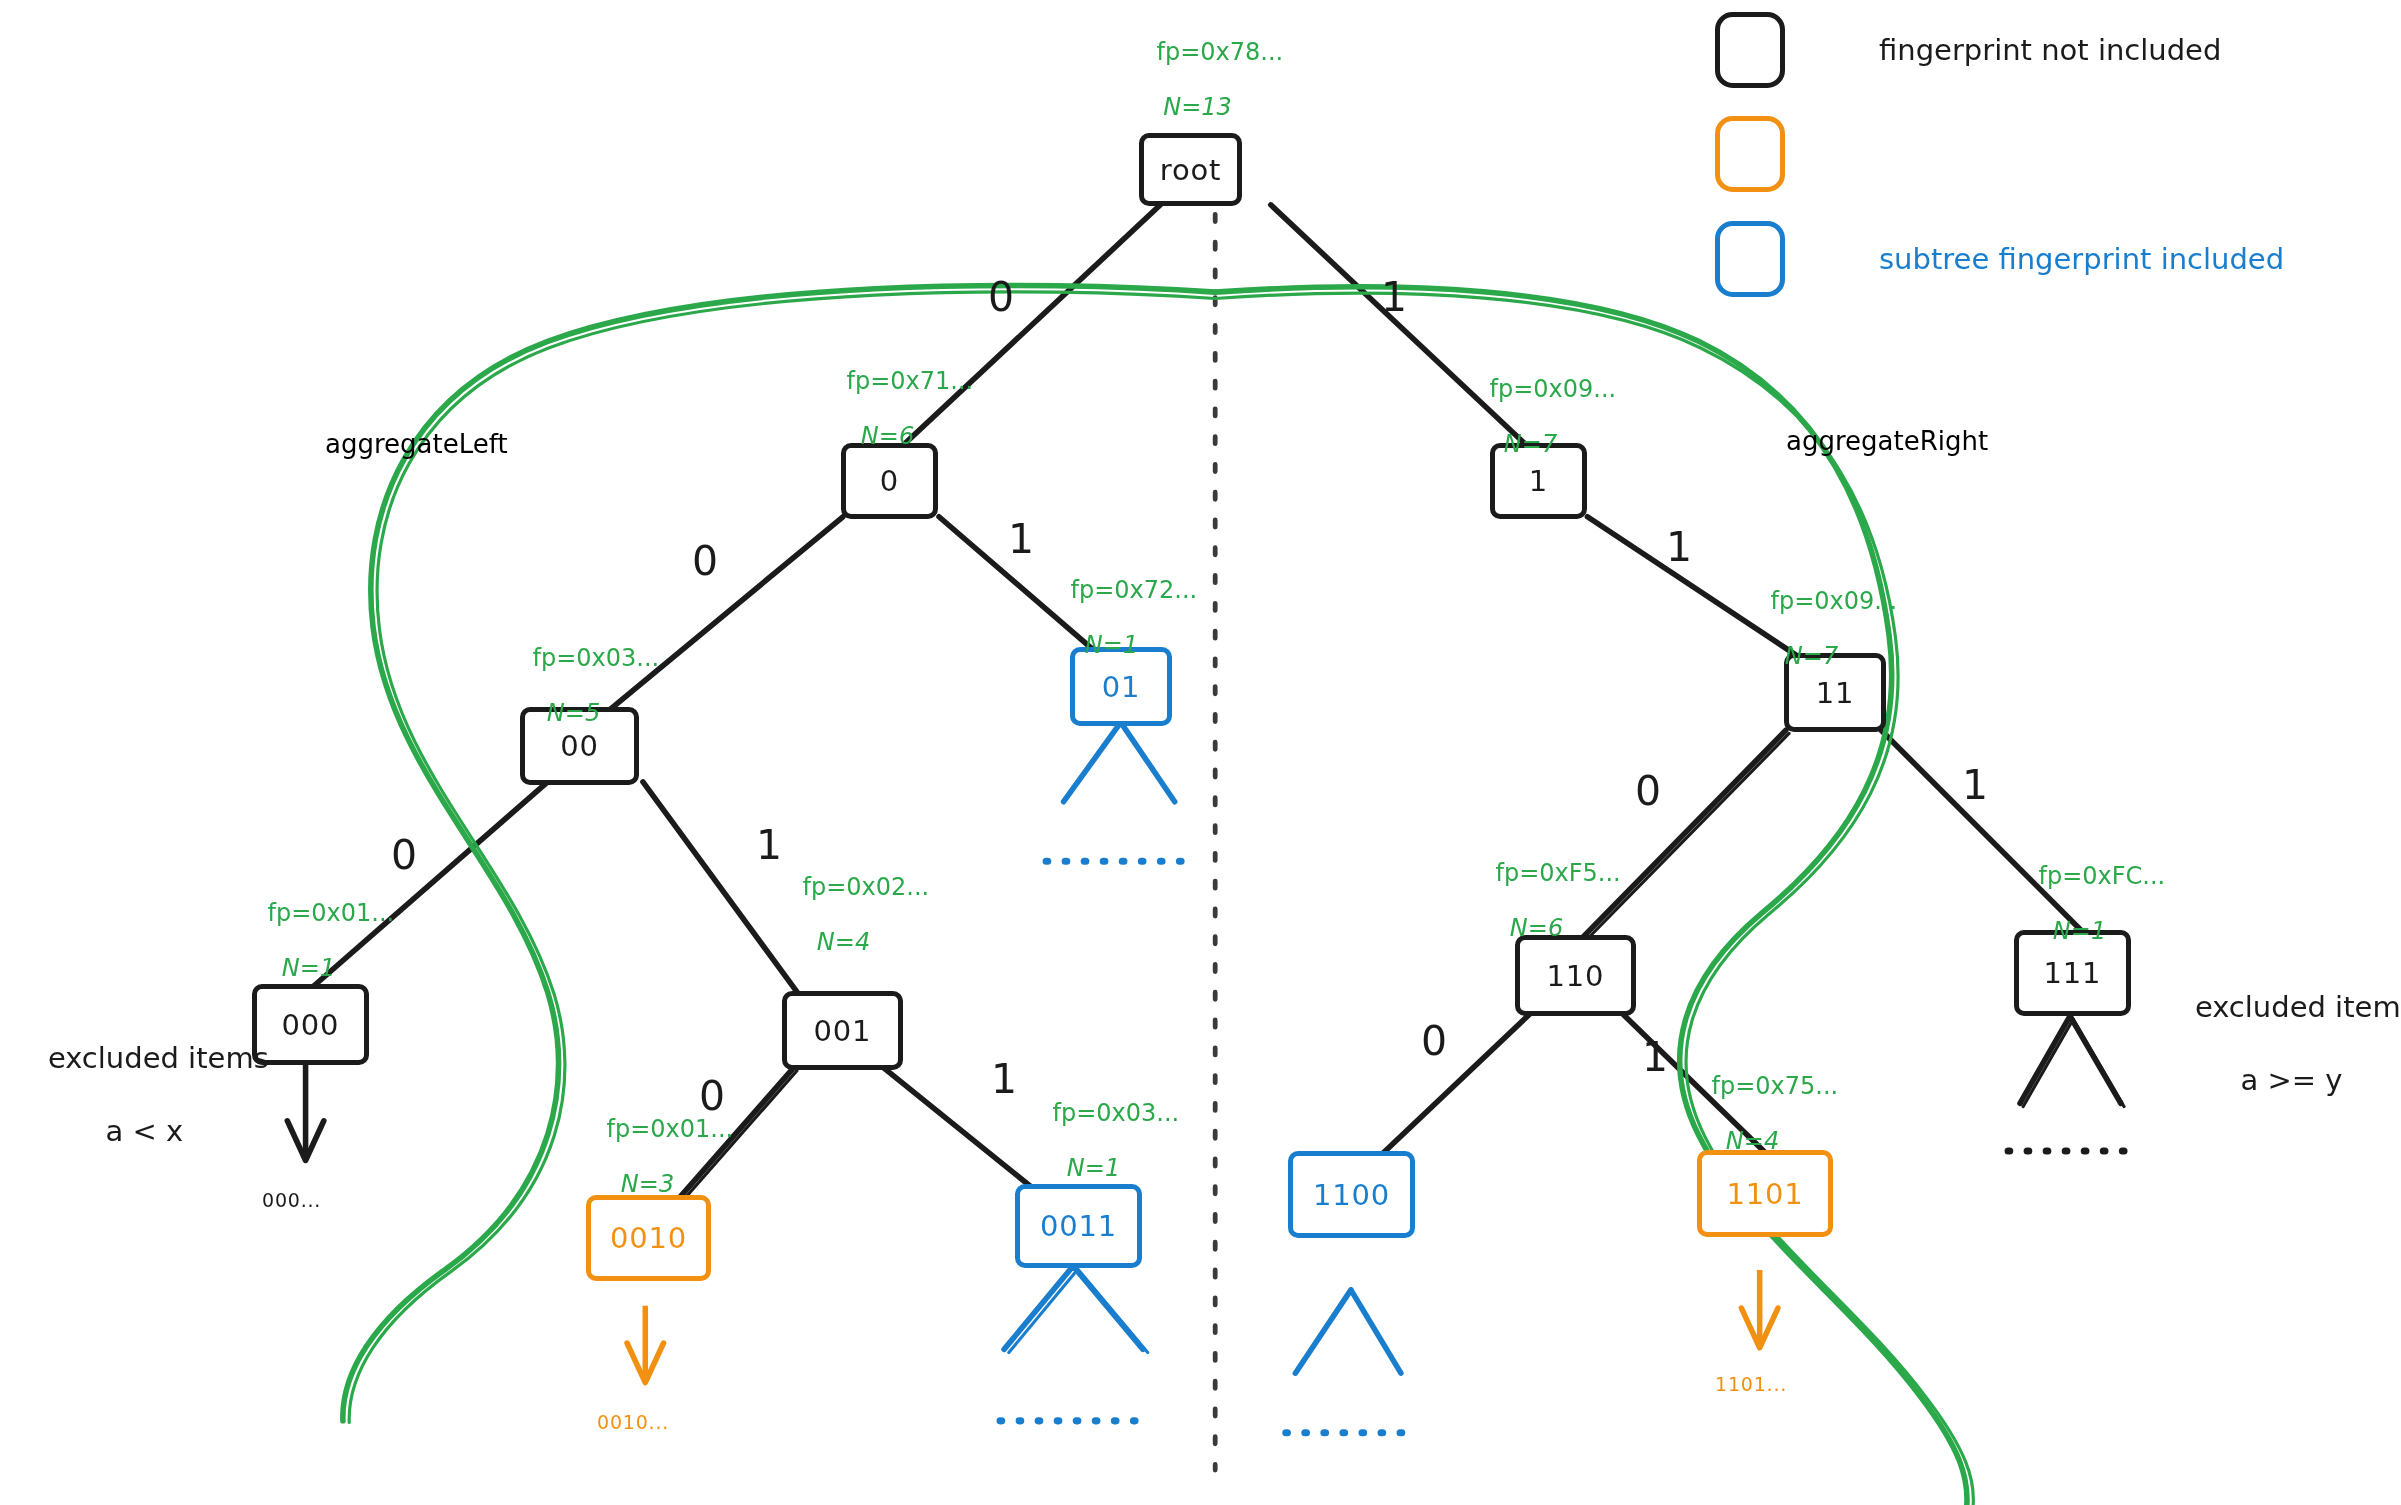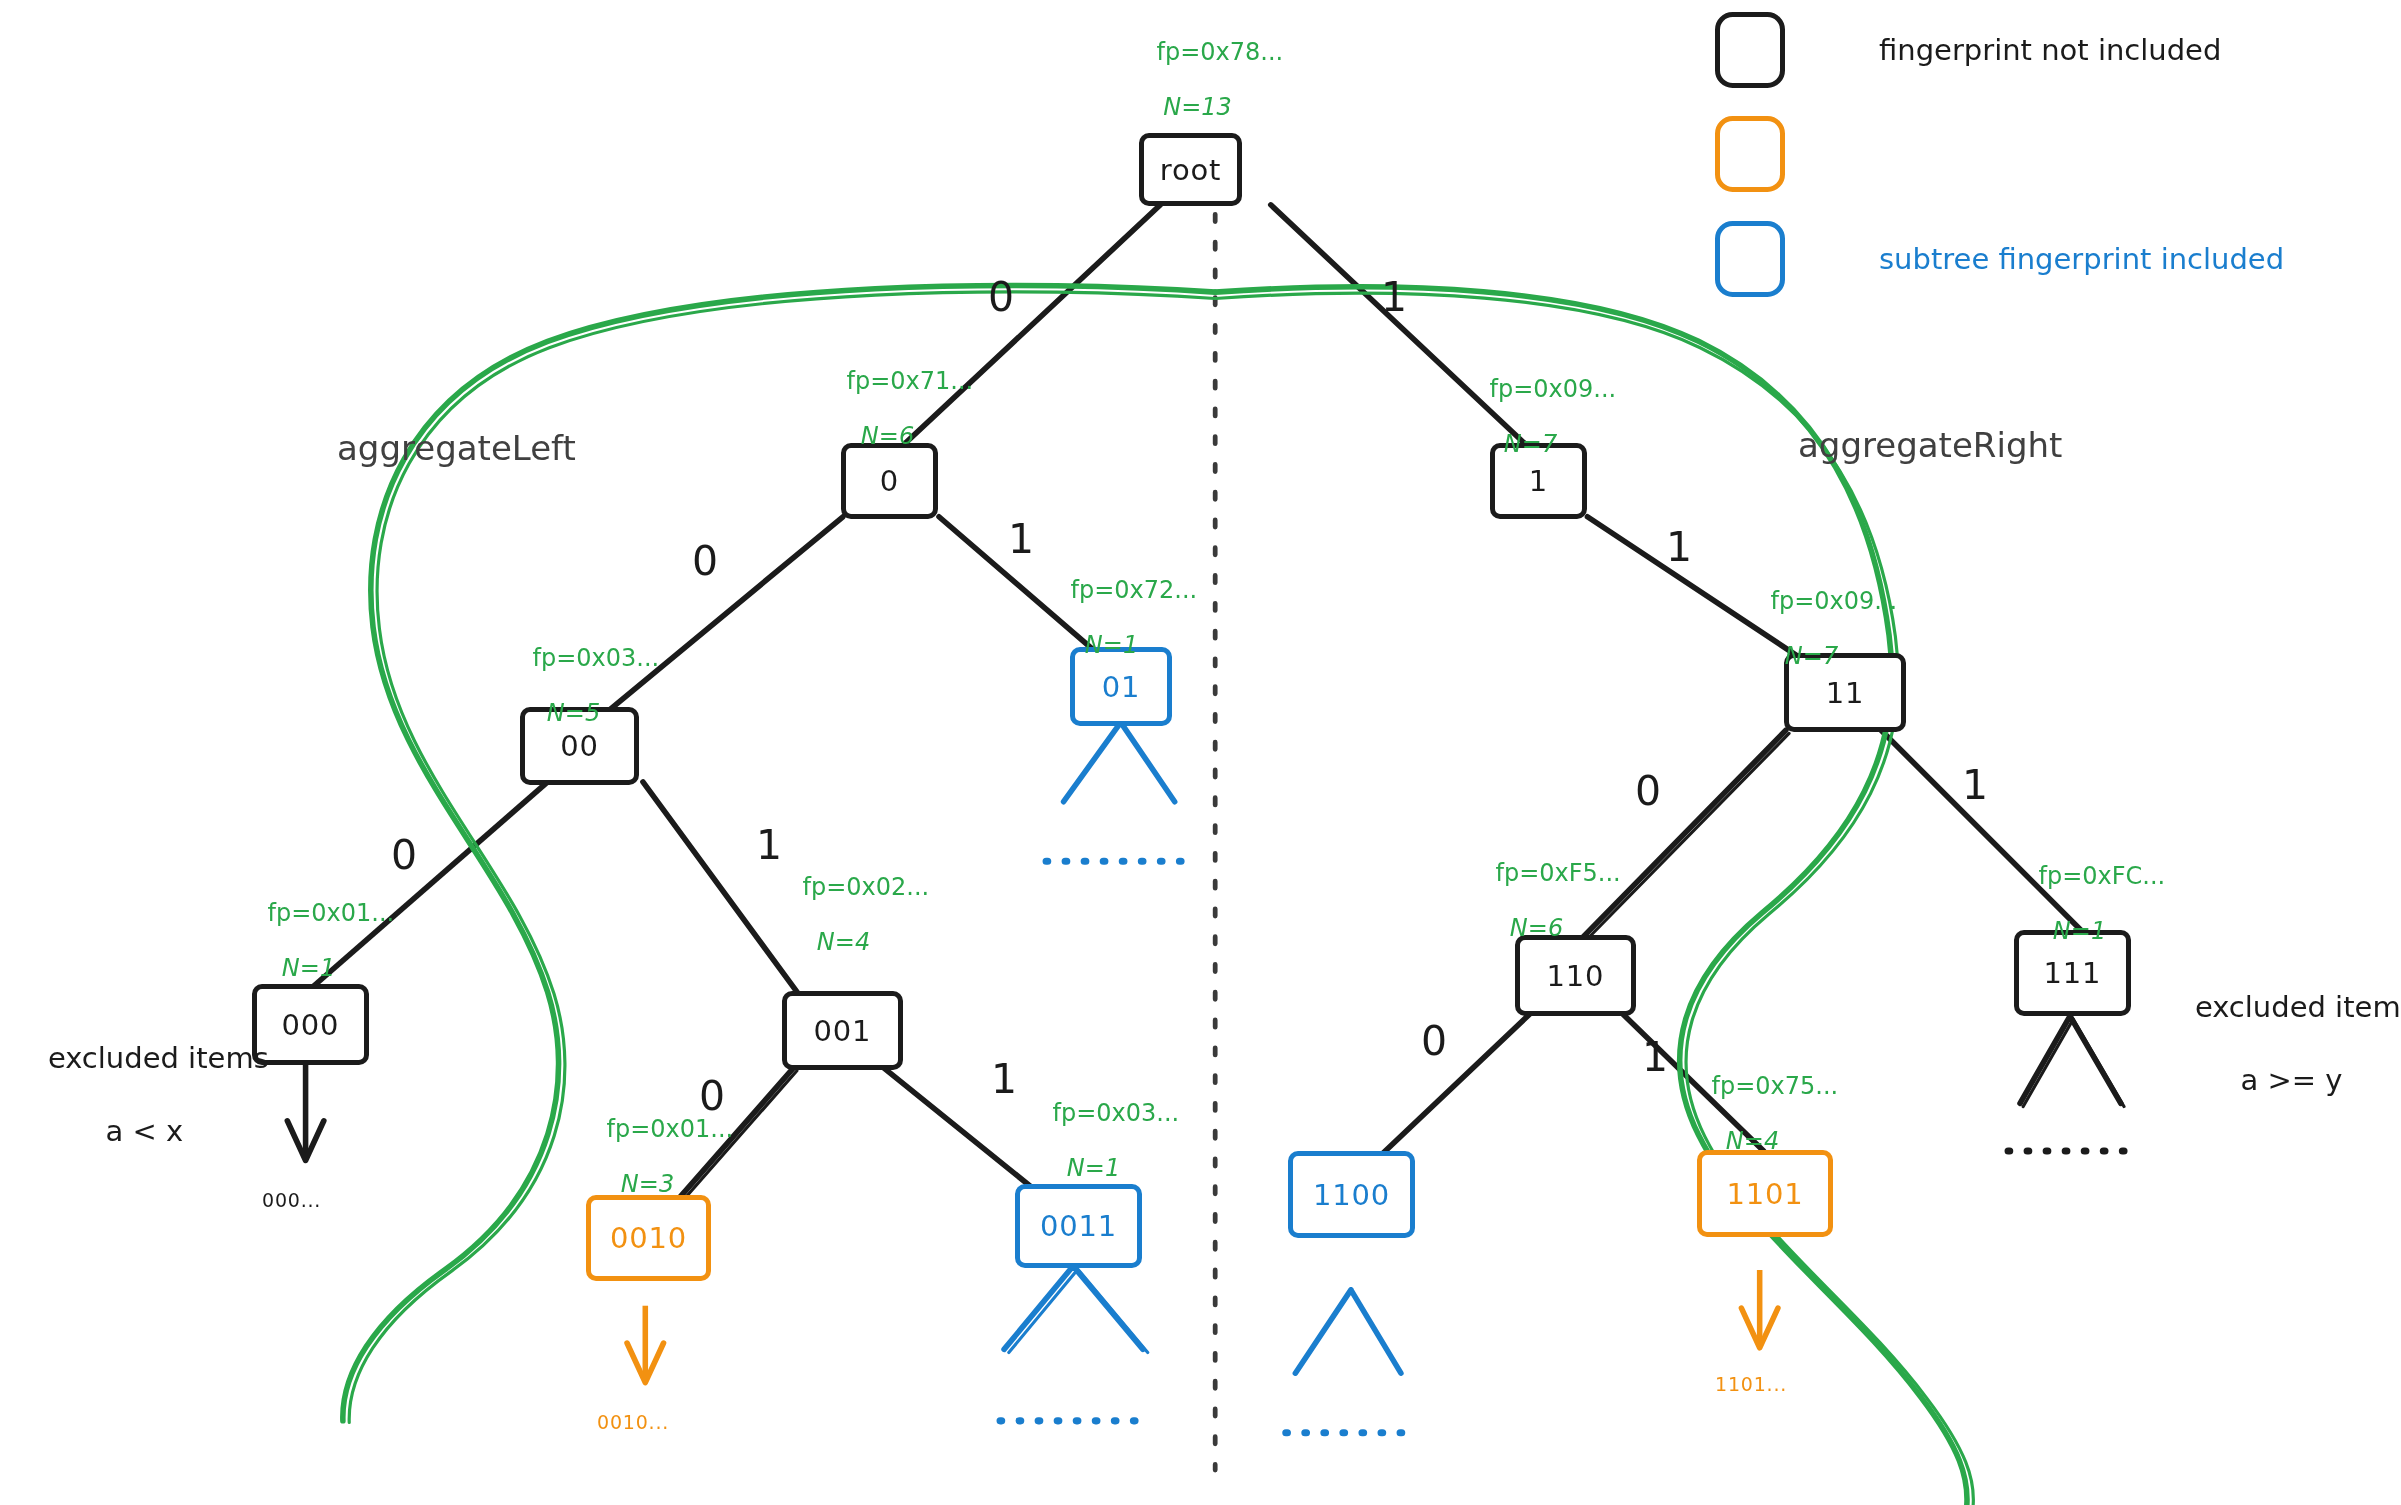--- a/index.html
+++ b/index.html
@@ -53,23 +53,22 @@
     font-size: 24px;
     text-align: center;
   }
   .fp .nline { display: block; font-style: italic; }
   .bit {
     color: #1b1b1b;
     font-size: 41px;
     font-weight: 400;
   }
   .agg {
-    color: #404040;
-    font-size: 34px;
-    margin-left: 12px;
+    color: #000000;
+    font-size: 26px;
   }
   .excl {
     color: #1b1b1b;
     font-size: 29px;
     text-align: center;
     line-height: 1.25;
   }
   .terminal { font-size: 19px; letter-spacing: 0.8px; }
   .terminal.black  { color: #1b1b1b; }
   .terminal.orange { color: #f29111; }
@@ -201,21 +200,21 @@
   </div>
 
   <div class="node" style="left:520px; top:707px; width:119px; height:78px;">
     <span>00</span>
   </div>
 
   <div class="node blue" style="left:1070px; top:647px; width:102px; height:79px;">
     <span>01</span>
   </div>
 
-  <div class="node" style="left:1784px; top:653px; width:122px; height:79px;text-align:center;">
+  <div class="node" style="left:1784px; top:653px; width:102px; height:79px;text-align:center;">
     <span>11</span>
   </div>
 
   <div class="node" style="left:252px; top:984px; width:117px; height:81px;">
     <span>000</span>
   </div>
 
   <div class="node" style="left:782px; top:991px; width:121px; height:79px;">
     <span>001</span>
   </div>

